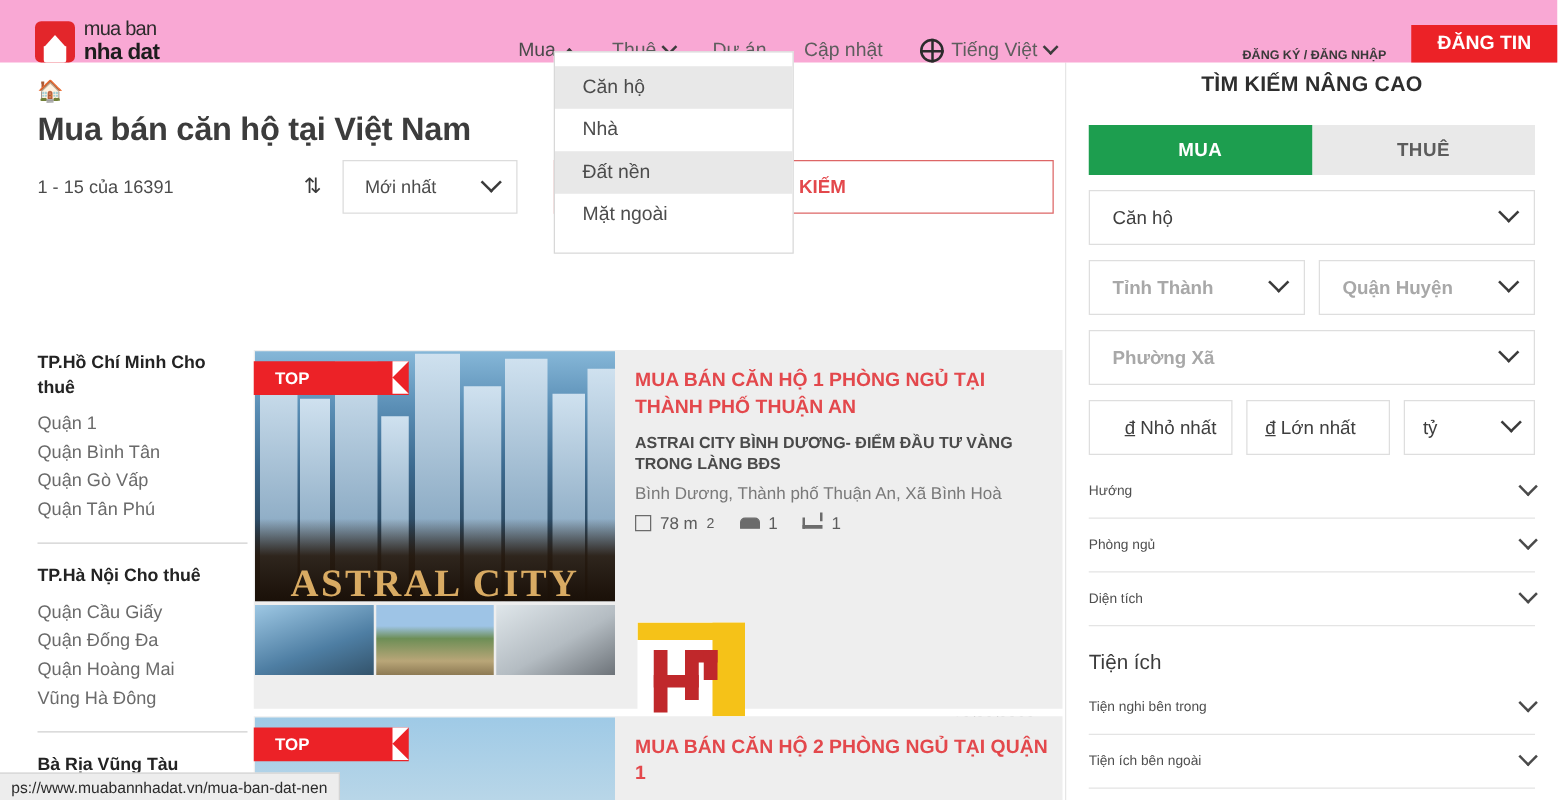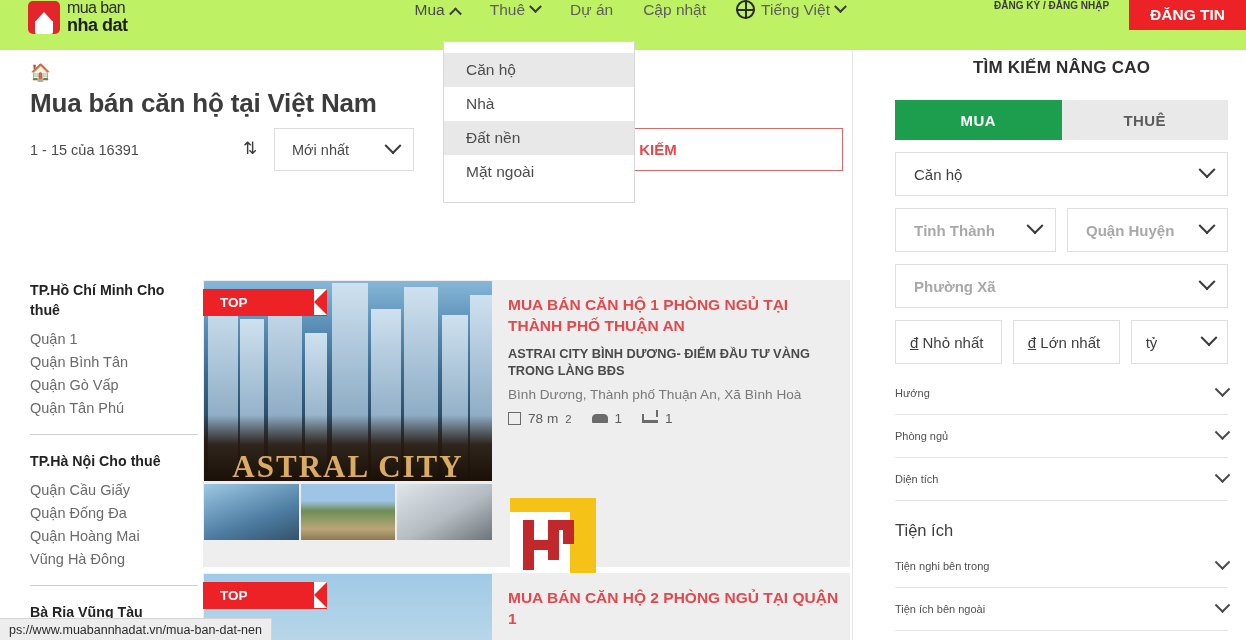--- a/index.html
+++ b/index.html
@@ -7,22 +7,22 @@
     width: 1246px; height: 640px;
     font-family: "Liberation Sans", sans-serif;
     background: #ffffff;
     overflow: hidden;
     position: relative;
   }
 
   
   .header {
     height: 50px; width: 1246px;
-    display: flex; align-items: flex-start;
-    background: #bef264;
+    display: flex; align-items: flex-end;
+    background: #f9a8d4;
     position: relative; z-index: 30;
   }
   .logo-wrap { display: flex; align-items: center; margin-left: 28px; cursor: pointer; }
   .logo-mark {
     width: 32px; height: 33px; background: #e3262b;
     border-radius: 5px; position: relative; margin-right: 7px;
   }
   .logo-mark::after {
     content: ""; position: absolute; left: 50%; top: 11px;
     transform: translateX(-50%);
@@ -212,42 +212,42 @@
 
   .card2-flag { position: absolute; left: 0; top: 9px; }
   .card2-img { position: absolute; left: 1px; top: 1px; width: 288px; height: 119px;
     background: linear-gradient(180deg,#9fcae6 0%,#b8d6e8 55%,#c3cfd0 100%); }
   .card2-title { position: absolute; left: 305px; top: 14px; width: 335px;
     font-size: 15.5px; font-weight: 700; color: #e3484c; line-height: 21px; cursor: pointer; }
 
   
   .right-panel {
     position: absolute; left: 852px; top: 0; width: 394px; height: 590px;
-    background: #fff; border-left: 1px solid #e6e6e6; padding-left: 24px;
+    background: #fff; border-left: 1px solid #e6e6e6;
   }
   .rp-title {
     text-align: center; font-size: 17px; color: #2e2e2e; font-weight: 600;
     padding-top: 8px; letter-spacing: 0.2px;
   }
   .tabs { display: flex; margin: 22px 18px 0 18px; height: 40px; }
   .tab { flex: 1; display:flex; align-items:center; justify-content:center;
     font-size: 15px; font-weight: 600; cursor: pointer; letter-spacing: 0.4px; }
   .tab.active { background: #1d9e4f; color: #fff; }
   .tab.inactive { background: #e9e9e9; color: #5c5c5c; }
   .rp-field {
     margin: 12px 18px 0 18px; height: 44px; border: 1px solid #dedede;
     display: flex; align-items: center; justify-content: space-between;
     padding: 0 14px 0 18px; cursor: pointer; background:#fff;
   }
   .rp-field span { font-size: 15px; color: #3e3e3e; }
   .rp-field span.ph { color: #a8a8a8; font-weight: bold; }
   .rp-row { display: flex; gap: 11px; margin: 12px 18px 0 18px; }
   .rp-row .rp-field { margin: 0; flex: 1; }
   .rp-row3 .rp-field { padding: 0 12px 0 14px; }
-  .rp-row3 .f1 { flex: 1.08; }
+  .rp-row3 .f1 { flex: 1.08; justify-content: flex-end; }
   .rp-row3 .f2 { flex: 1.08; }
   .rp-row3 .f3 { flex: 0.95; }
   .cur { font-size: 14.5px; color: #9b9b9b; }
   .cur u { text-decoration: underline; }
   .acc-list { margin: 8px 18px 0 18px; }
   .acc {
     height: 43px; display: flex; align-items: center; justify-content: space-between;
     border-bottom: 1px solid #e4e4e4; cursor: pointer;
   }
   .acc span { font-size: 11px; color: #4f4f4f; }

